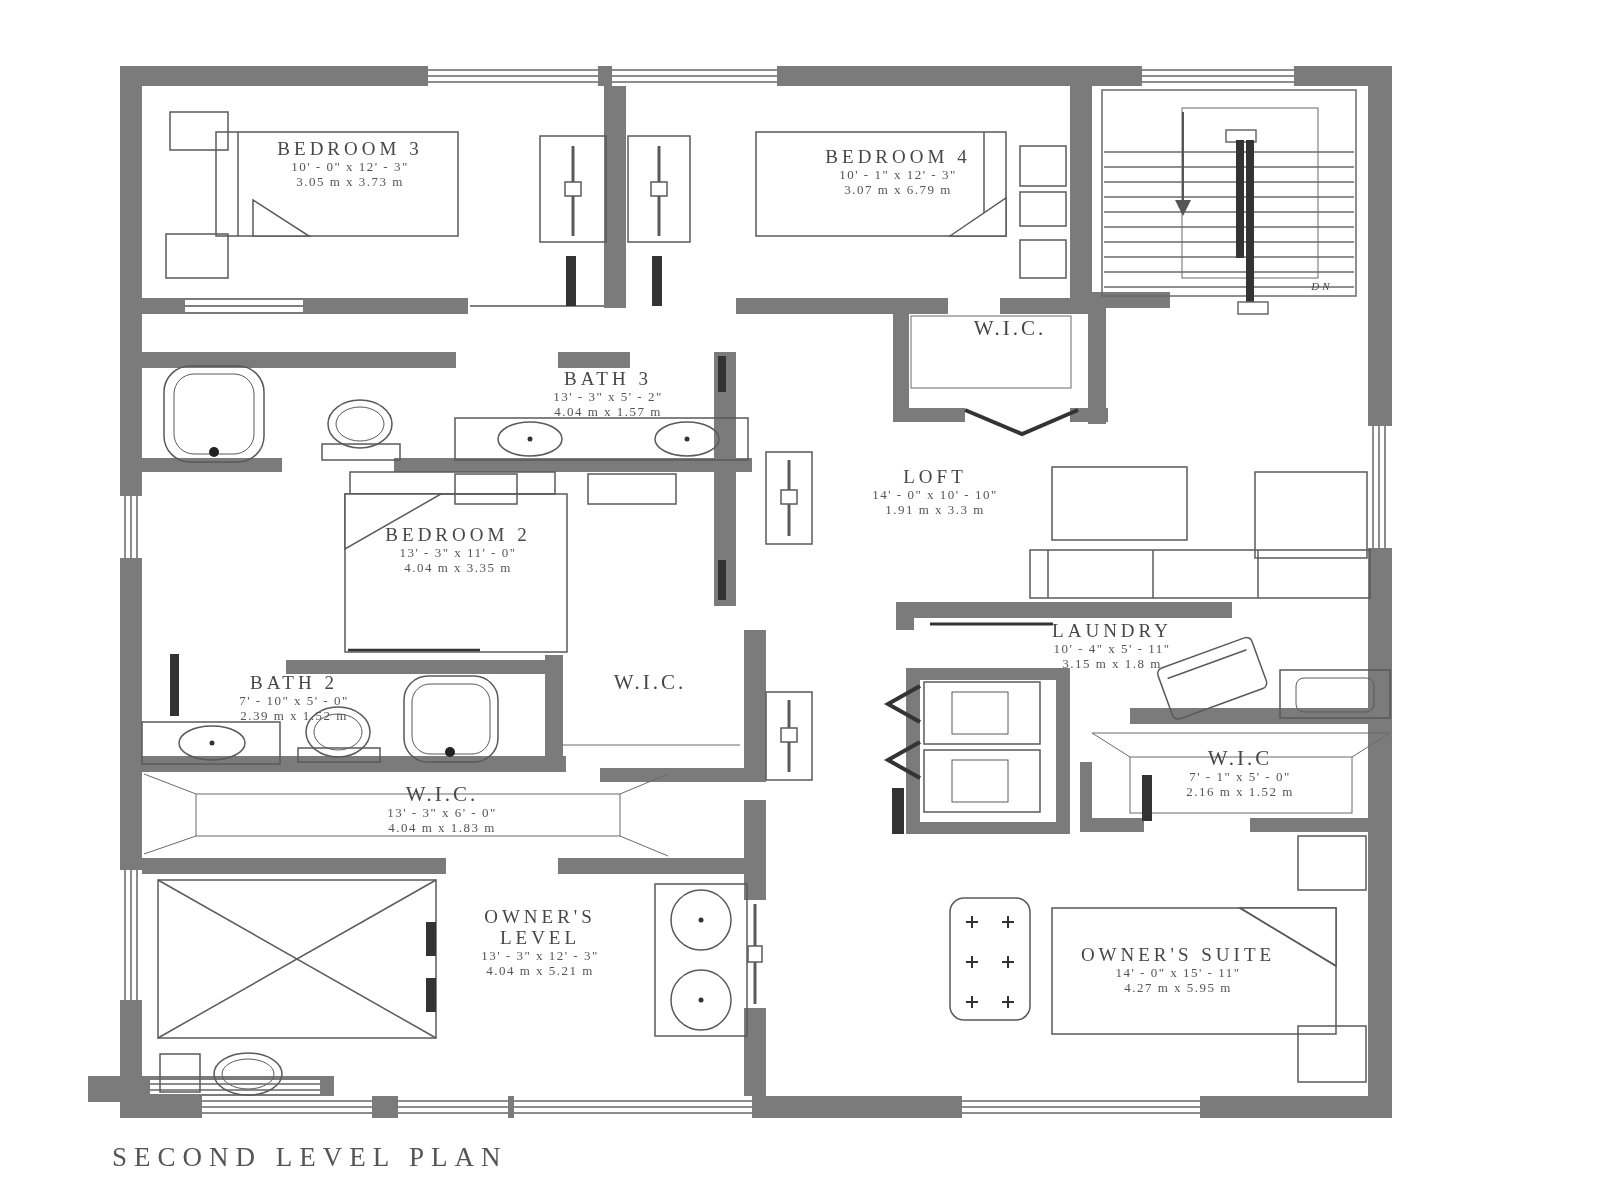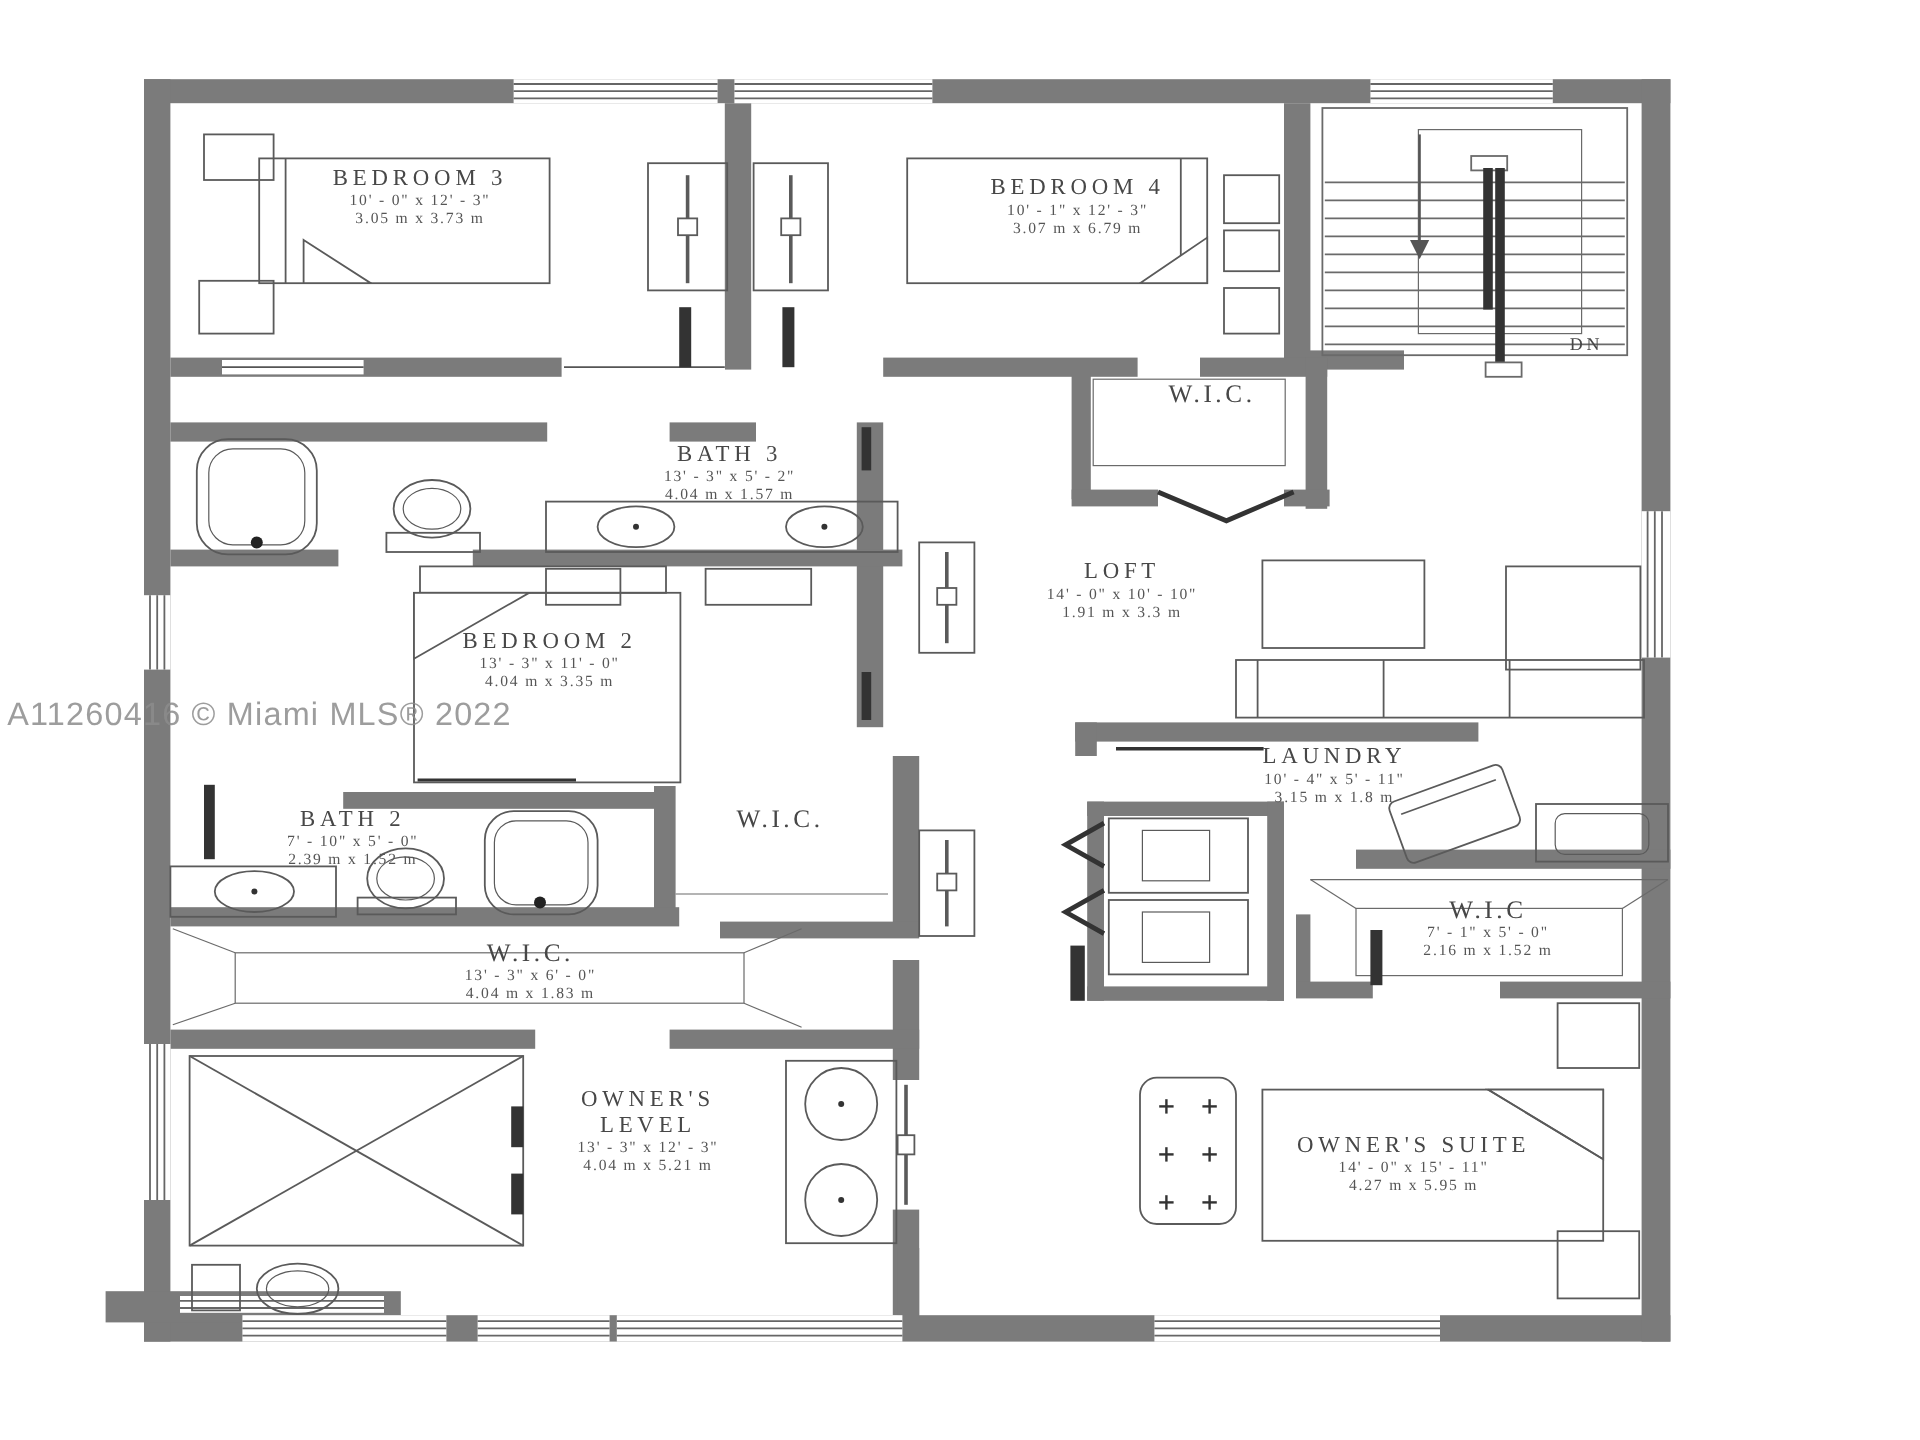--- a/index.html
+++ b/index.html
@@ -4,22 +4,22 @@
 <style>
   html,body{margin:0;padding:0;background:#ffffff;}
   #plan{position:relative;width:1516px;height:1200px;background:#ffffff;overflow:hidden;
         font-family:"Liberation Serif","DejaVu Serif",serif;}
   svg{position:absolute;left:0;top:0;}
   .room-label{position:absolute;transform:translateX(-50%);text-align:center;
               color:#474747;white-space:nowrap;z-index:5;}
   .room-name{font-size:19px;letter-spacing:4px;line-height:21px;}
   .room-name.small{font-size:21px;letter-spacing:3px;}
   .room-dims{font-size:13px;letter-spacing:1.5px;line-height:15px;color:#555;}
-  .dn-label{position:absolute;transform:translateX(-50%);font-size:15px;letter-spacing:3px;
-            color:#474747;z-index:5;}
+  .dn-label{position:absolute;transform:translateX(-50%);font-size:11px;letter-spacing:3px;
+            color:#474747;z-index:5;font-style:italic;}
   .watermark{position:absolute;left:6px;top:580px;font-family:"Liberation Sans","DejaVu Sans",sans-serif;
              font-size:27px;color:rgba(140,140,140,0.85);letter-spacing:1px;z-index:6;}
   .plan-title{position:absolute;left:112px;top:1142px;font-size:27px;letter-spacing:7px;
               color:#555;z-index:6;}
 </style>
 </head>
 <body>
 
 <div id="plan">
 
@@ -417,16 +417,16 @@
   </div>
 
   <div class="room-label" style="left:1178px;top:944px">
     <div class="room-name">OWNER'S SUITE</div>
     <div class="room-dims">14' - 0" x 15' - 11"</div>
     <div class="room-dims">4.27 m x 5.95 m</div>
   </div>
 
   <div class="dn-label" style="left:1322px;top:280px">DN</div>
 
-  <div class="watermark">A11260416 © Miami MLS® 2022</div>
-
+
+  <div class="plan-title">SECOND LEVEL PLAN</div>
 
 </div>
 
 </body></html>

